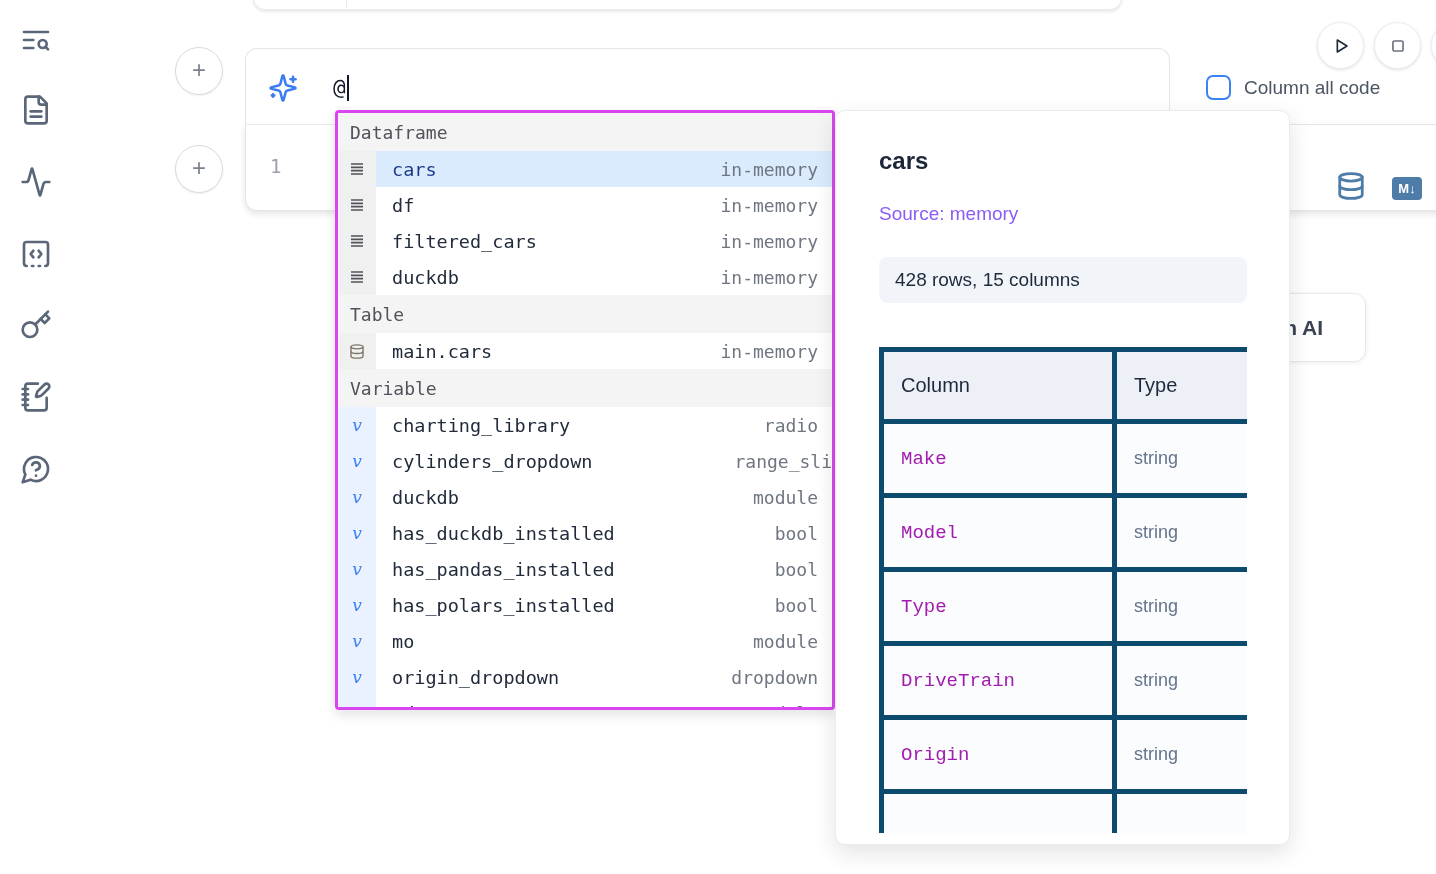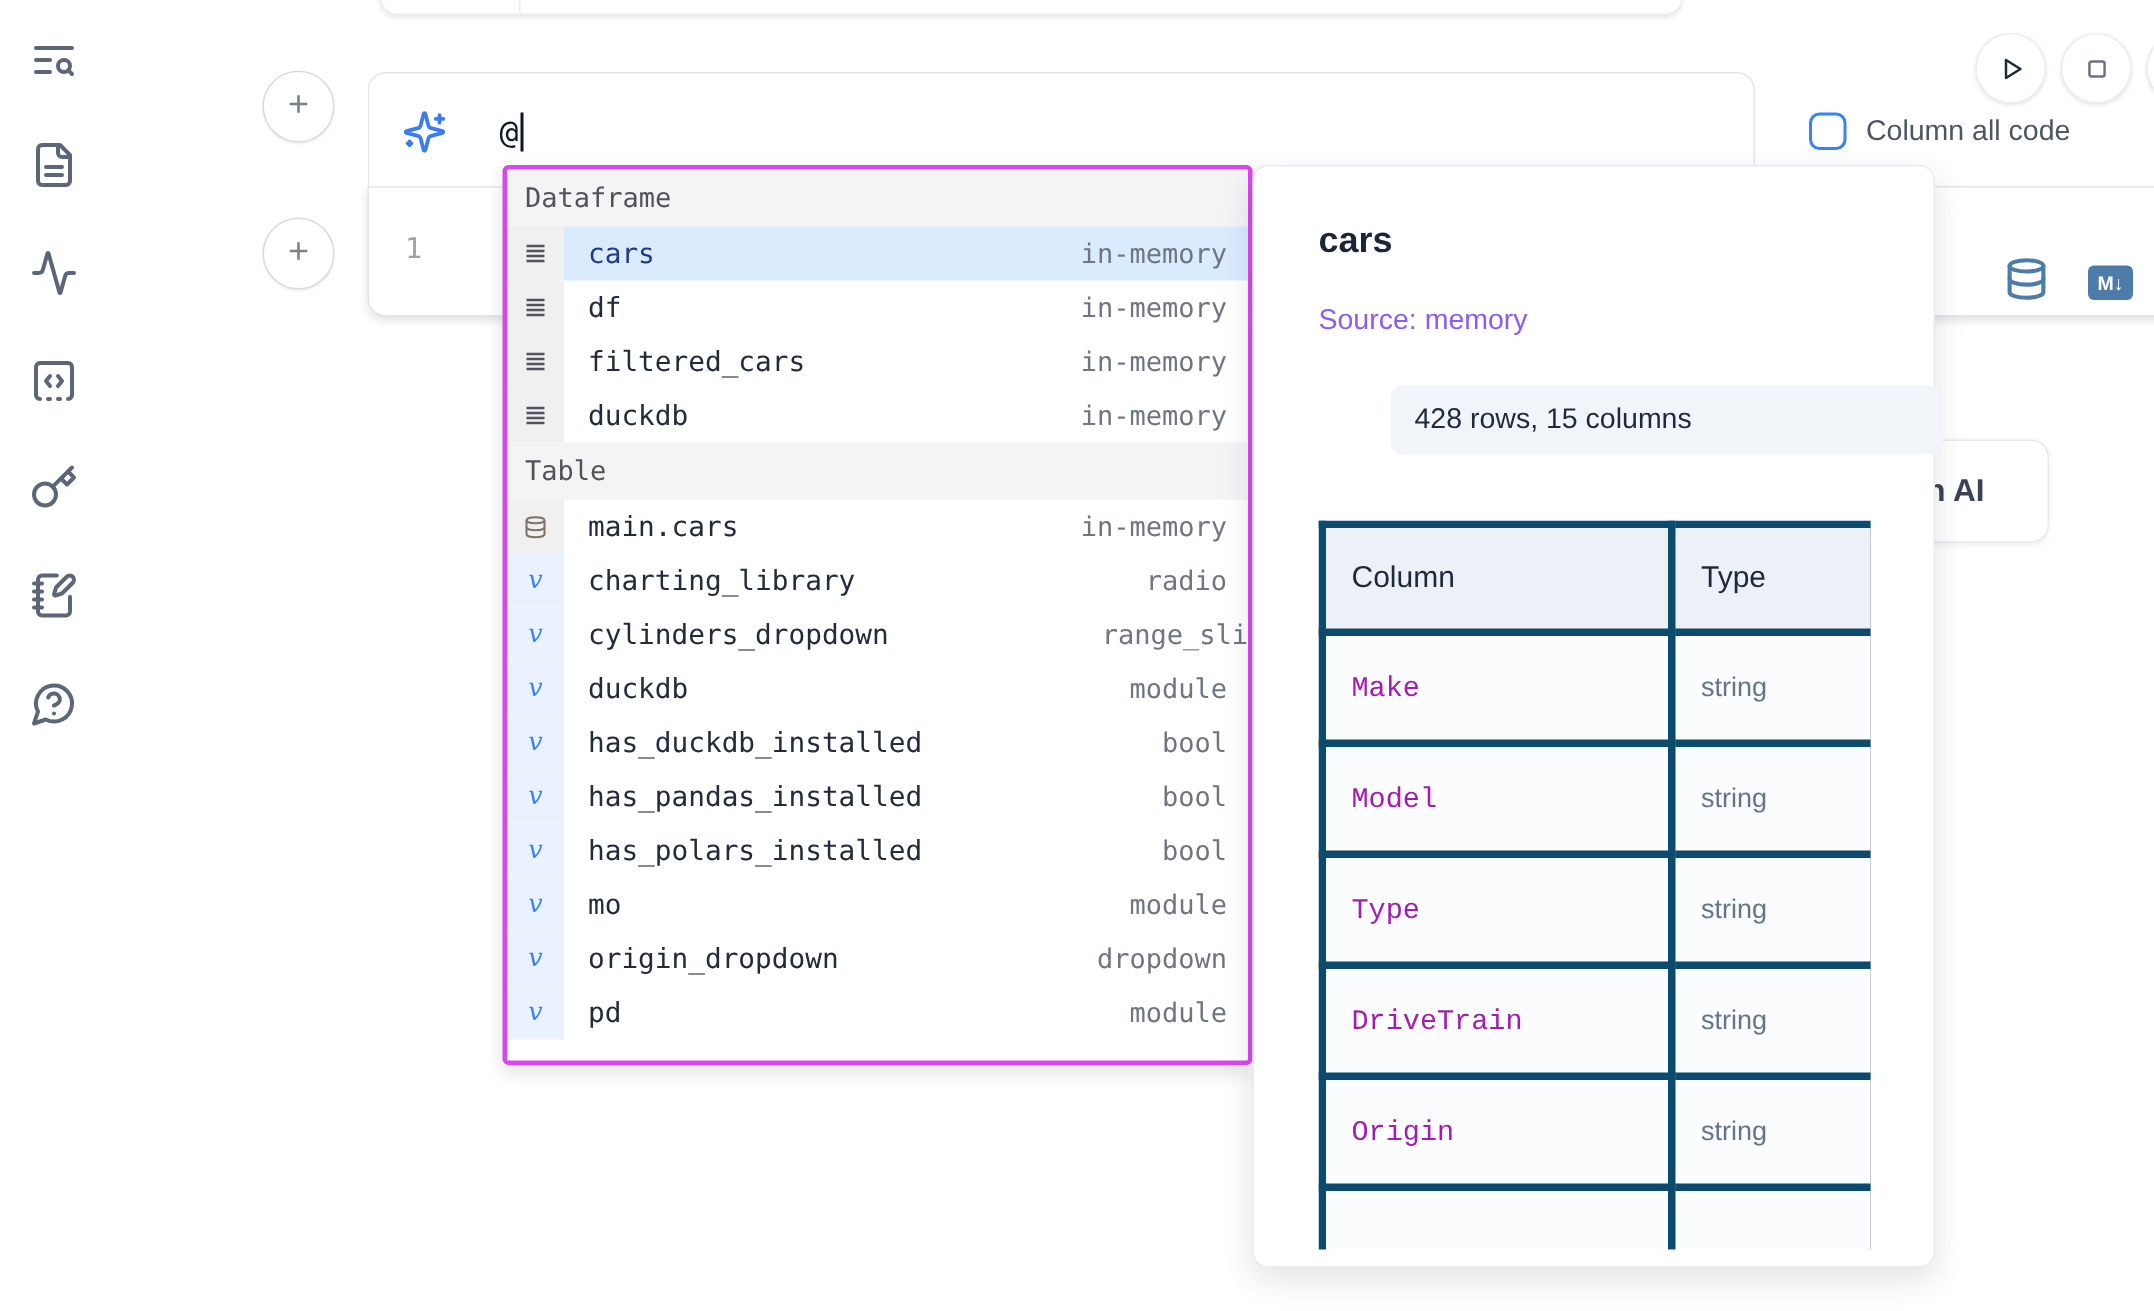--- a/index.html
+++ b/index.html
@@ -108,21 +108,21 @@
   .popover{
     position:absolute;left:835px;top:110px;width:455px;height:735px;
     background:#fff;border:1px solid #e9ebee;border-radius:10px;
     box-shadow:0 8px 22px rgba(30,35,48,.13);z-index:6;box-sizing:border-box;
   }
   .pv-title{position:absolute;left:43px;top:36px;font-size:24px;font-weight:bold;color:#1b2537;}
   .pv-source{position:absolute;left:43px;top:92px;font-size:19px;color:#8b5cf6;}
   .pv-badge{
     position:absolute;left:43px;top:146px;width:368px;height:46px;border-radius:8px;
     background:#f1f5f9;color:#1e293b;font-size:19px;display:flex;align-items:center;
-    padding-left:16px;box-sizing:border-box;margin-left:48px;
+    padding-left:16px;box-sizing:border-box;
   }
   .pv-tablewrap{position:absolute;left:43px;top:236px;width:368px;height:486px;overflow:hidden;}
   .pv-table{width:368px;border-collapse:collapse;table-layout:fixed;}
   .pv-table th,.pv-table td{border:5px solid #0c4a6e;box-sizing:border-box;}
   .pv-table th{
     height:72px;background:#edf1f7;font-weight:normal;font-size:20px;color:#1e293b;
     text-align:left;padding-left:17px;
   }
   .pv-table td{height:74px;background:#fbfcfd;padding-left:17px;}
   .col-name{font-family:Liberation Mono, monospace;font-size:19px;color:#a21caf;}
@@ -305,20 +305,21 @@
           <path d="M3 5v14a9 3 0 0 0 18 0V5"></path>
           <path d="M3 12a9 3 0 0 0 18 0"></path>
         </svg>
     </span>
     <span class="dd-main">
         <span class="dd-name">main.cars</span>
         <span class="dd-type">in-memory</span>
       </span>
   </div>
 
+  <div class="dd-header">Variable</div>
 
   <div class="dd-row">
     <span class="dd-gutter g-blue">
         <span class="var-glyph">v</span>
       </span>
     <span class="dd-main">
         <span class="dd-name">charting_library</span>
         <span class="dd-type">radio</span>
       </span>
   </div>

